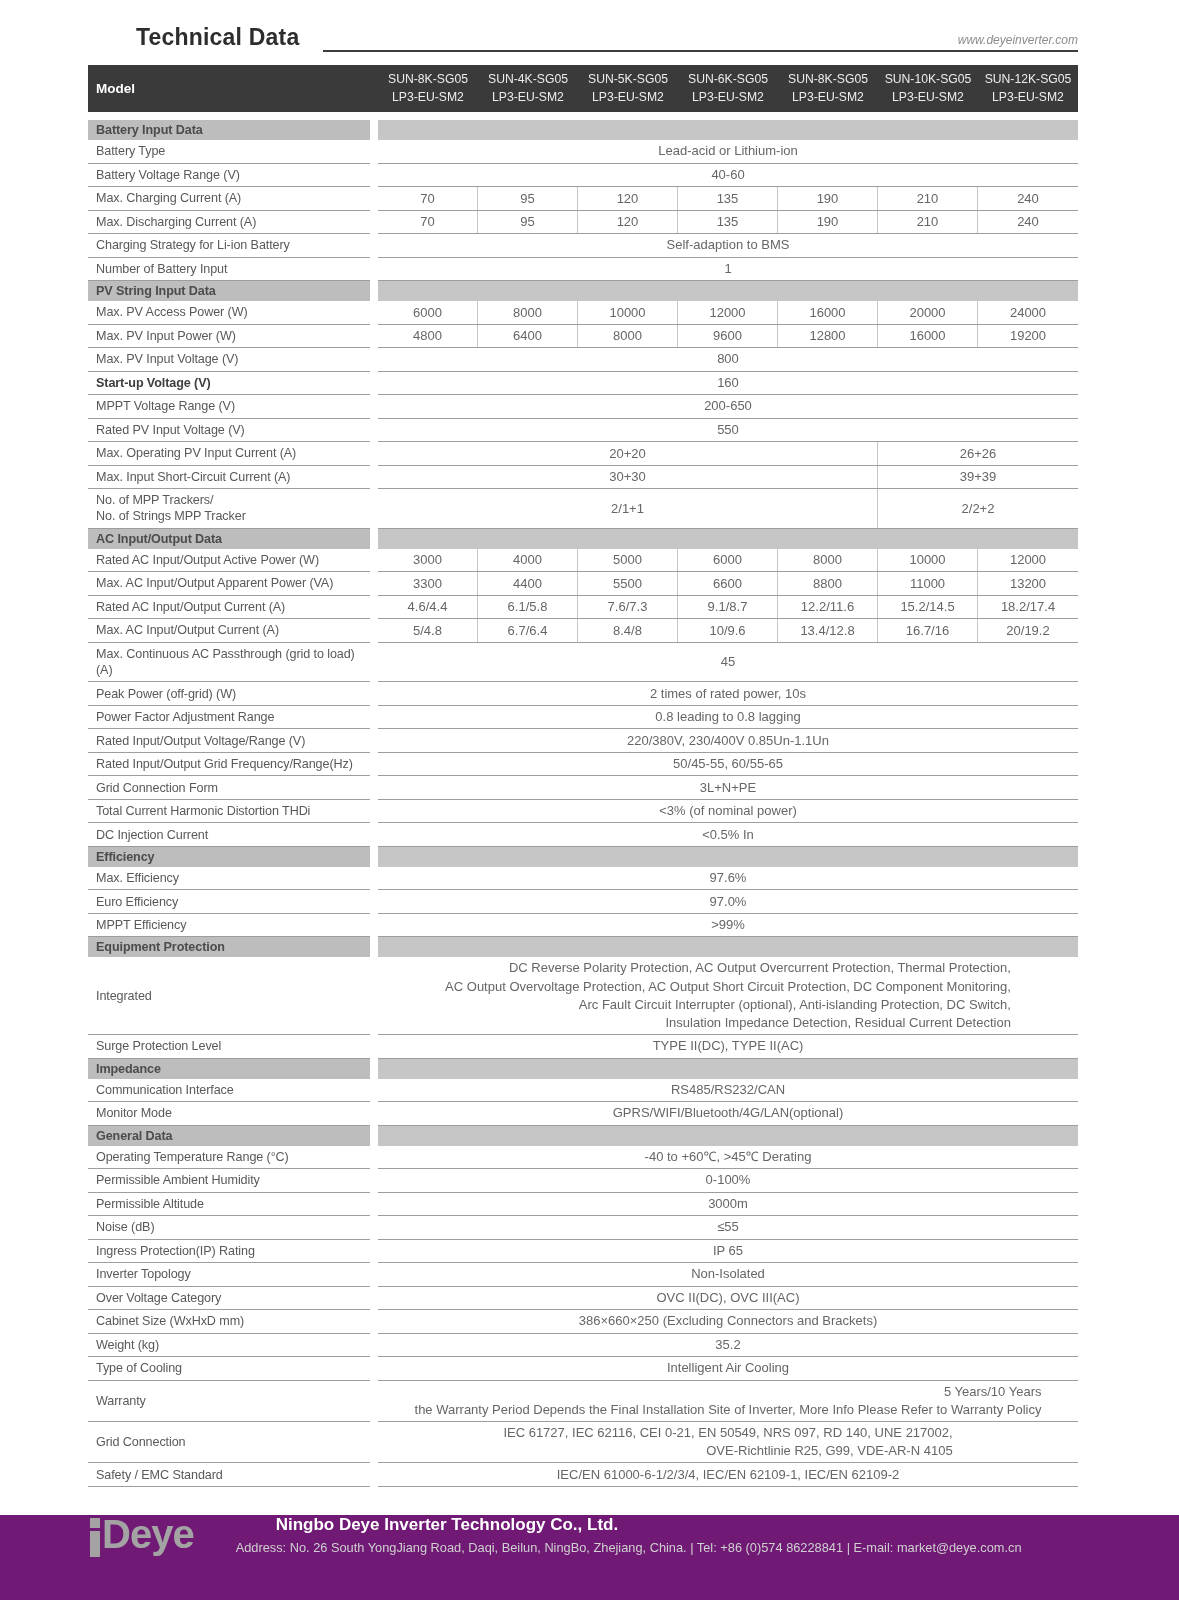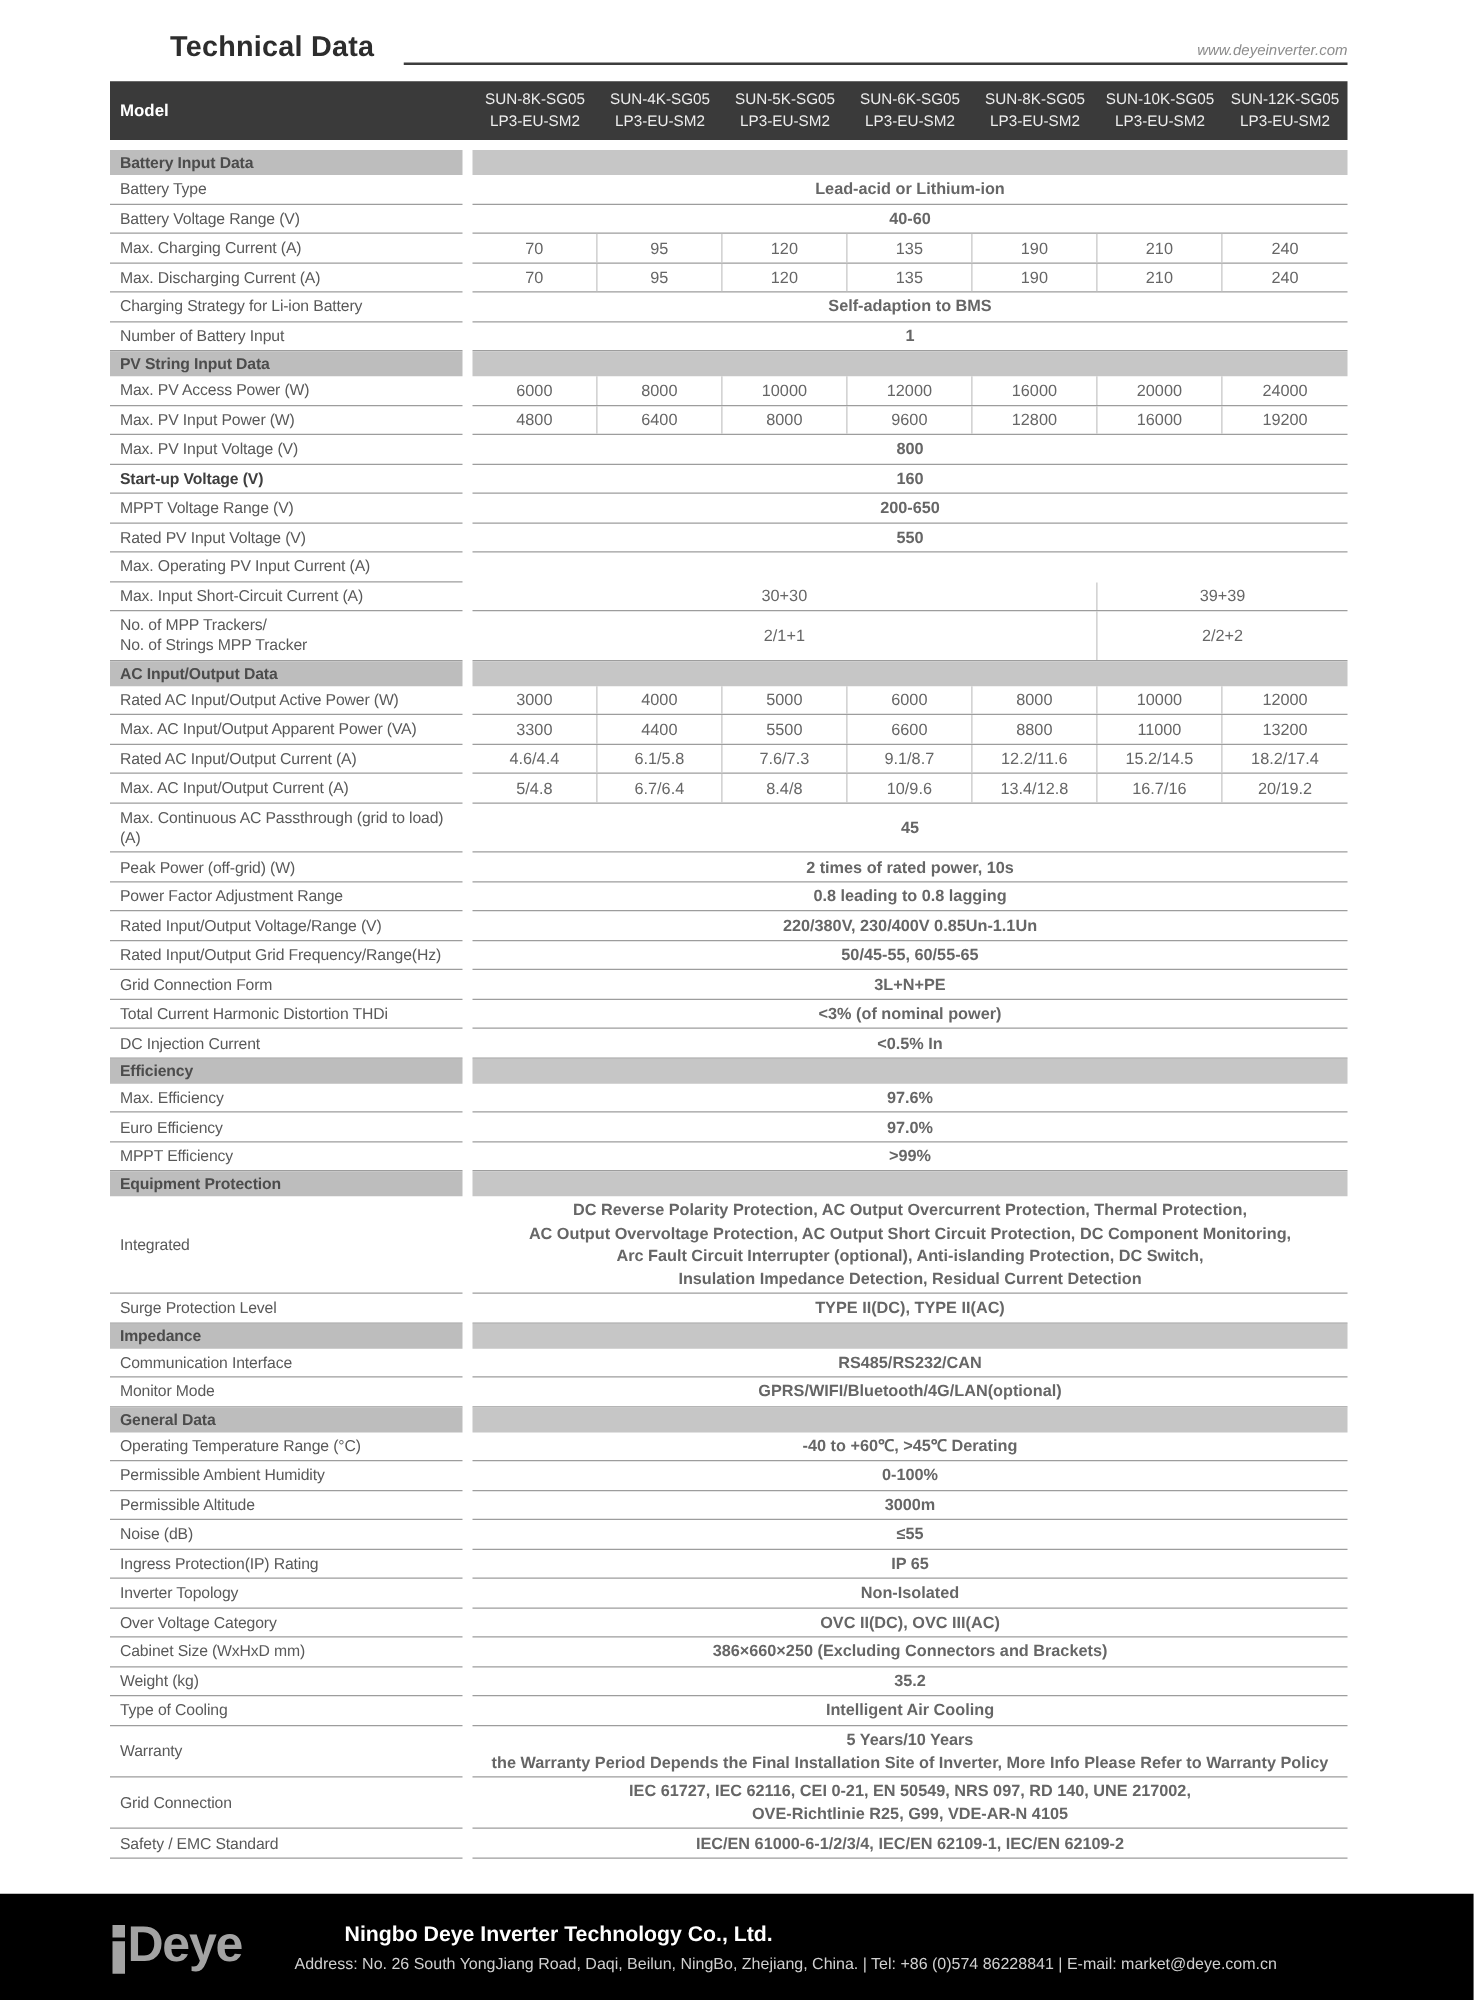--- a/index.html
+++ b/index.html
@@ -28,31 +28,31 @@
 
   
   .spec-table { margin-top: 8px; }
   .row { display: flex; align-items: stretch; }
   .label { width: 282px; padding: 3px 4px 3px 8px; display: flex; align-items: center; font-size: 12.6px; color: #595959; letter-spacing: -0.1px; white-space: pre-line; line-height: 1.3; }
   .label.em { font-weight: bold; color: #3e3e3e; }
   .gutter { width: 8px; }
   .value { flex: 1; display: flex; align-items: stretch; font-size: 13px; color: #666666; }
   .spec-row .label { border-bottom: 1px solid #9d9d9d; min-height: 23.5px; }
   .spec-row .value { border-bottom: 1px solid #9d9d9d; }
-  .spanv { width: 100%; display: flex; align-items: center; justify-content: center; text-align: center; white-space: pre-line; line-height: 1.4; padding: 2px 6px; font-weight: bold; }
+  .spanv { width: 100%; display: flex; align-items: center; justify-content: center; text-align: right; white-space: pre-line; line-height: 1.4; padding: 2px 6px; }
   .cell { width: 100px; display: flex; align-items: center; justify-content: center; border-right: 1px solid #c6c6c6; text-align: center; }
   .value .cell:last-child { border-right: none; }
   .cell.split-l { width: 500px; }
   .cell.split-r { width: 200px; }
   .section-row { height: 20px; }
   .section-row .label { background: #bdbdbd; font-weight: bold; color: #4c4c4c; border-bottom: none; padding-top: 0; padding-bottom: 0; }
   .section-row .value { background: #c6c6c6; border-bottom: none; }
 
   
-  .footer { position: absolute; left: 0; right: 0; bottom: 0; height: 85px; background: #000000; display: flex; align-items: center; padding-left: 90px; }
+  .footer { position: absolute; left: 0; right: 0; bottom: 0; height: 85px; background: #701a75; display: flex; align-items: flex-start; padding-left: 90px; }
   .logo { display: flex; align-items: flex-start; }
   .logo-i { display: flex; flex-direction: column; margin-right: 2px; margin-top: 3px; }
   .logo-dot { width: 10px; height: 10px; background: #a3a3a3; margin-bottom: 3px; }
   .logo-stem { width: 10px; height: 26px; background: #a3a3a3; }
   .logo-text { font-size: 40px; font-weight: bold; color: #a3a3a3; line-height: 0.95; letter-spacing: -1px; }
   .company-block { margin-left: 42px; }
   .company-name { color: #ffffff; font-weight: bold; font-size: 17px; padding-left: 40px; }
   .company-address { color: #d0d0d0; font-size: 12.8px; margin-top: 5px; }
 </style>
 </head>
@@ -203,20 +203,24 @@
       <div class="row spec-row">
         <div class="label">Rated PV Input Voltage (V)</div>
         <div class="gutter"></div>
         <div class="value">
           <div class="spanv">550</div>
         </div>
       </div>
       <div class="row spec-row">
         <div class="label">Max. Operating PV Input Current (A)</div>
         <div class="gutter"></div>
+        <div class="value">
+          <div class="cell split-l">20+20</div>
+          <div class="cell split-r">26+26</div>
+        </div>
       </div>
       <div class="row spec-row">
         <div class="label">Max. Input Short-Circuit Current (A)</div>
         <div class="gutter"></div>
         <div class="value">
           <div class="cell split-l">30+30</div>
           <div class="cell split-r">39+39</div>
         </div>
       </div>
       <div class="row spec-row">

